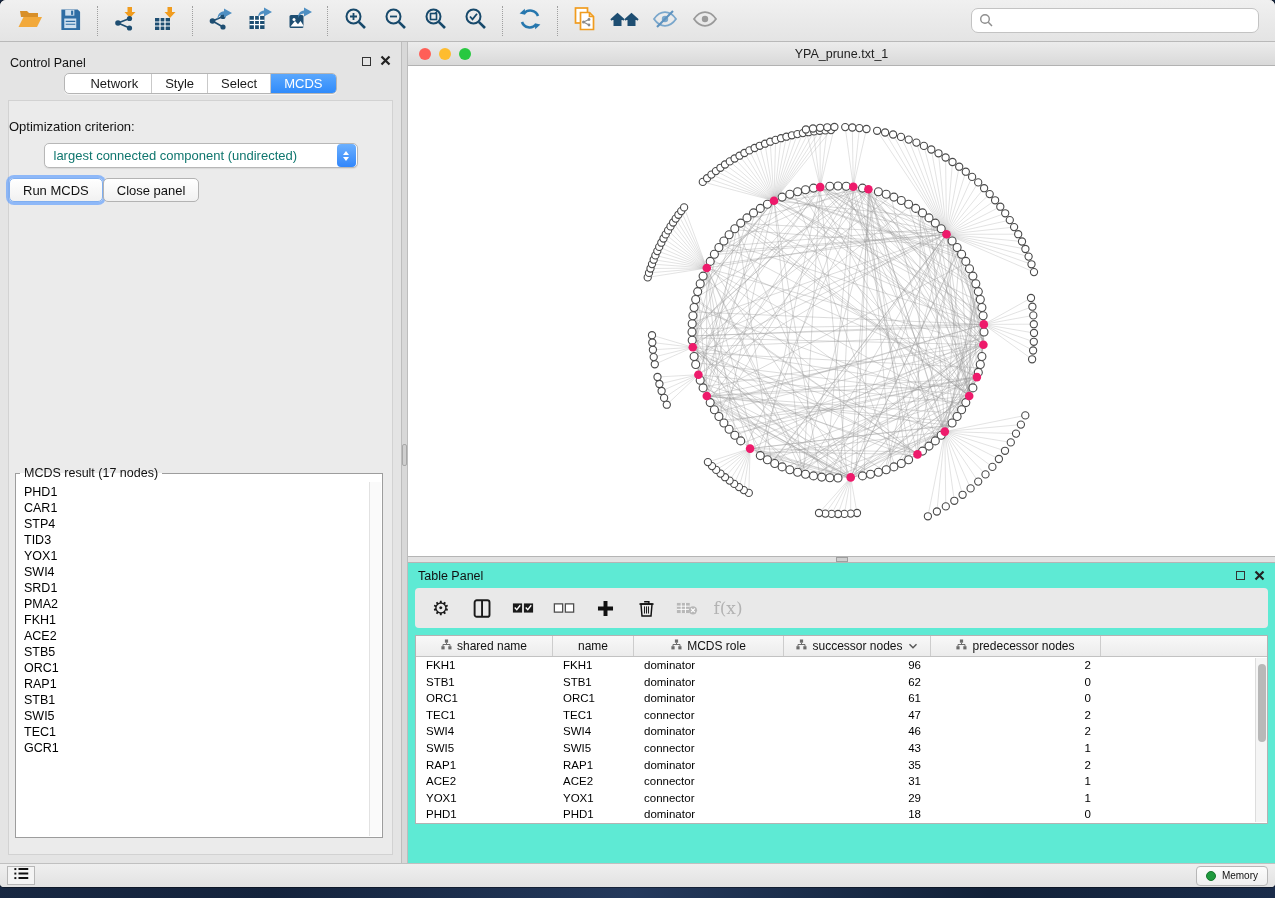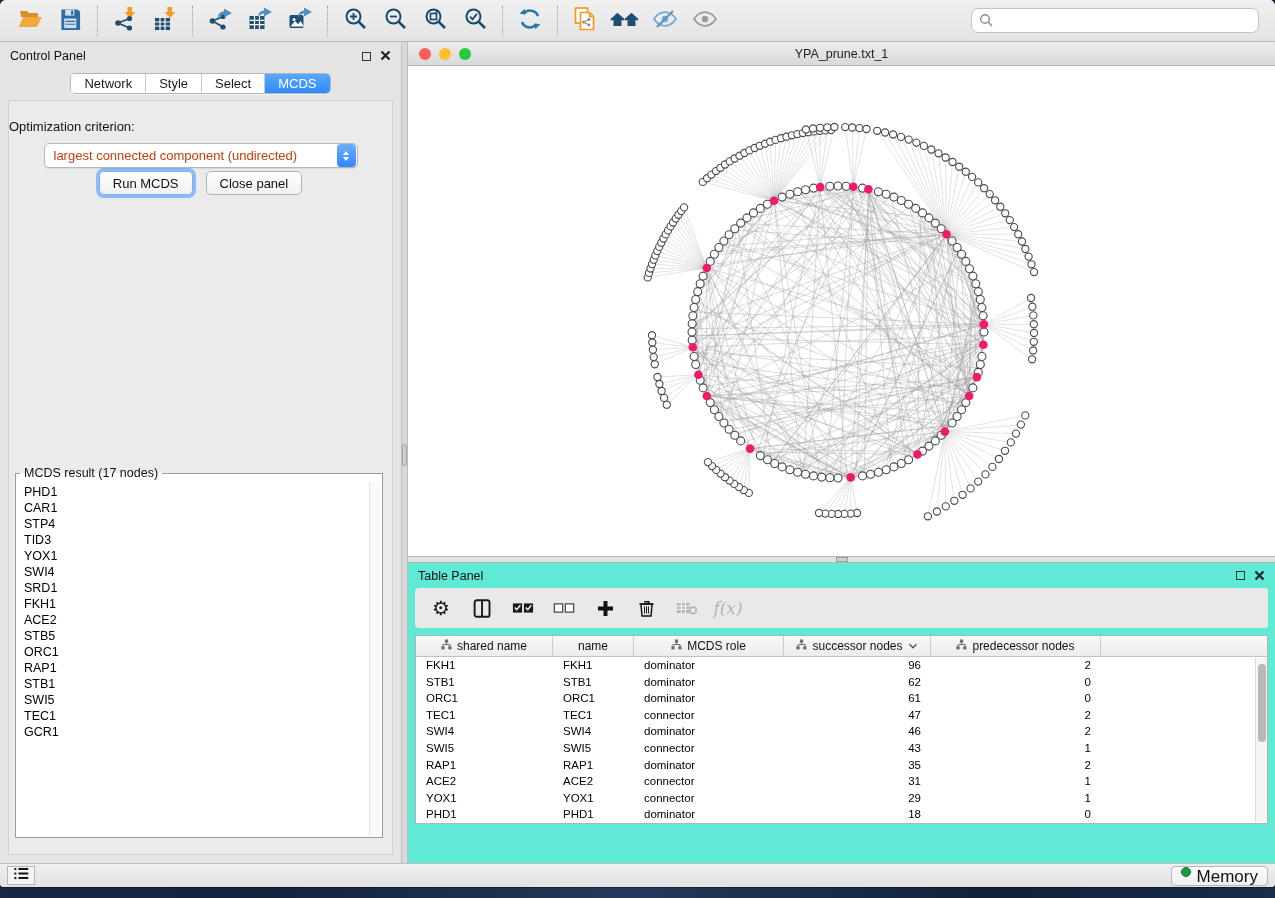--- a/index.html
+++ b/index.html
@@ -21,43 +21,43 @@
   .tb-sep { width:0; height:30px; border-left:1px dotted #9f9f9f; margin:0 7px; }
   .tb-spacer { flex:1; }
   .search-wrap { position:relative; width:288px; height:25px; margin-right:6px; }
   .search-wrap input { width:100%; height:100%; border:1px solid #c3c3c3; border-radius:7px;
     background:#fff; padding:0 8px 0 26px; font-size:13px; outline:none; }
   .search-glyph { position:absolute; left:8px; top:5px; }
   
   .main { position:absolute; left:0; top:42px; width:1275px; height:821px; display:flex; }
   
   .control-panel { width:401px; height:821px; background:#e4e4e4; position:relative; }
-  .cp-header { height:28px; display:flex; align-items:center; padding:0 10px; }
+  .cp-header { height:28px; display:flex; align-items:flex-end; padding:0 10px; }
   .panel-title { font-size:12.5px; color:#111; }
   .win-btns { margin-left:auto; display:flex; align-items:center; gap:9px; }
   .float-box { width:9px; height:9px; border:1.5px solid #333; display:inline-block; }
   .cp-tabs-row { height:26px; display:flex; justify-content:center; align-items:center; }
   .seg { display:inline-flex; background:#fff; border:1px solid #b5b5b5; border-radius:5px; overflow:hidden;
-    box-shadow:0 1px 0 rgba(255,255,255,.6); }
+    box-shadow:0 1px 0 rgba(255,255,255,.6);padding-left:12px; }
   .seg-tab { padding:2px 13px; font-size:13px; color:#1a1a1a; background:#fff; border-right:1px solid #c9c9c9; cursor:default; }
   .seg-tab:last-child { border-right:none; }
   .seg-tab.active { background:linear-gradient(#5aa7fd,#2f8bfb); color:#fff; }
   .cp-body { position:absolute; left:8px; right:8px; top:58px; bottom:8px;
     background:#ebebeb; border:1px solid #d2d2d2; }
   .opt-label { font-size:13px; color:#111; margin-top:18px; }
   .dropdown { width:314px; height:25px; margin:9px auto 0; background:#fff; border:1px solid #b7b7b7;
     border-radius:5px; display:flex; align-items:center; position:relative; box-shadow:0 1px 1px rgba(0,0,0,.08); }
-  .dropdown .dd-text { flex:1; font-size:13px; padding-left:9px; color:#c2410c; white-space:nowrap; overflow:hidden; }
+  .dropdown .dd-text { flex:1; font-size:13px; padding-left:9px; color:#0f766e; white-space:nowrap; overflow:hidden; }
   .dd-stepper { width:19px; height:23px; margin-right:1px; border-radius:4px;
     background:linear-gradient(#6cb0fe,#3186fb); display:flex; flex-direction:column;
     align-items:center; justify-content:center; gap:2px; }
   .dd-stepper i { display:block; width:0; height:0; border-left:3.5px solid transparent; border-right:3.5px solid transparent; }
   .dd-up { border-bottom:4.5px solid #fff; }
   .dd-down { border-top:4.5px solid #fff; }
-  .cp-buttons { display:flex; justify-content:center; gap:13px; margin-top:3px; }
+  .cp-buttons { display:flex; justify-content:flex-start; margin-top:10px; }
   .mac-btn { height:24px; padding:0 13px; font-size:13px; color:#111;
     background:linear-gradient(#fff,#f1f1f1); border:1px solid #b3b3b3; border-radius:5px; cursor:default; }
   .mac-btn.focused { box-shadow:0 0 0 3px rgba(92,157,255,.65); border-color:#7faef0; }
   .mcds-fieldset { position:absolute; left:6px; right:9px; top:365px; bottom:16px;
     border:1px solid #9d9d9d; background:#fff; }
   .mcds-fieldset legend { font-size:12.5px; color:#111; margin-left:4px; padding:0 4px; background:transparent; }
   .mcds-list { position:absolute; left:1px; right:14px; top:2px; bottom:1px; overflow:hidden;
     font-size:12.5px; line-height:16px; padding:2px 0 0 7px; background:#fff; }
   .mcds-scrolltrack { position:absolute; right:1px; top:2px; bottom:1px; width:12px;
     background:#fafafa; border-left:1px solid #e2e2e2; }
@@ -79,21 +79,21 @@
     border-top:1px solid #b5b5b5; border-bottom:1px solid #b5b5b5; }
   .h-handle { position:absolute; left:50%; top:0px; width:12px; height:5px; margin-left:-6px;
     background:#cfcfcf; border:1px solid #9f9f9f; }
   
   .table-panel { height:300px; background:#5eead4; position:relative; }
   .tp-header { height:25px; display:flex; align-items:center; padding:0 10px; }
   .tp-toolbar { height:40px; margin:0 7px; background:#e9e9e9; border-radius:4px;
     display:flex; align-items:center; gap:17px; padding:0 14px; }
   .tp-tool { width:24px; height:24px; display:flex; align-items:center; justify-content:center; cursor:default; }
   .gear-glyph { font-size:20px; color:#1a1a1a; line-height:20px; }
-  .fx { font-family:"DejaVu Serif","Liberation Serif",serif; font-style:italic; font-size:17px; color:#b3b3b3; }
+  .fx { font-family:"DejaVu Serif","Liberation Serif",serif; font-size:17px; color:#b3b3b3; }
   .tbl { position:absolute; left:7px; right:7px; top:72px; height:189px; background:#fff;
     border:1px solid #b3b3b3; overflow:hidden; }
   .tbl-head { display:grid; grid-template-columns:137px 81px 150px 147px 170px 1fr; height:21px;
     background:linear-gradient(#f8f8f8,#ececec); border-bottom:1px solid #c2c2c2; }
   .th { display:flex; align-items:center; justify-content:center; gap:5px; font-size:12px; color:#111;
     border-right:1px solid #cdcdcd; overflow:hidden; white-space:nowrap; }
   .th.filler { border-right:none; }
   .tbl-body { position:relative; }
   .tr { display:grid; grid-template-columns:137px 81px 150px 147px 170px 1fr; height:16.6px; }
   .td { font-size:11.5px; color:#000; line-height:16.6px; padding-left:10px; white-space:nowrap; overflow:hidden; }
@@ -101,22 +101,22 @@
   .tbl-scrolltrack { position:absolute; right:0; top:22px; bottom:1px; width:12px;
     background:#f5f5f5; border-left:1px solid #ddd; }
   .tbl-thumb { position:absolute; left:1.5px; top:6px; width:8px; height:78px; background:#b8b8b8; border-radius:5px; }
   .tp-tabs-row { position:absolute; left:0; right:0; top:268px; display:flex; justify-content:center; }
   
   .status-bar { position:absolute; left:0; top:863px; width:1275px; height:24px;
     background:linear-gradient(#efefef,#e2e2e2); border-top:1px solid #c0c0c0;
     display:flex; align-items:center; padding:0 7px; }
   .status-left-btn { width:28px; height:19px; background:#f4f4f4; border:1px solid #b7b7b7;
     display:flex; align-items:center; justify-content:center; }
-  .memory-btn { margin-left:auto; height:20px; padding:0 9px; display:flex; align-items:flex-start; gap:6px;
-    background:linear-gradient(#fcfcfc,#efefef); border:1px solid #b7b7b7; border-radius:4px; font-size:17px; color:#111; }
+  .memory-btn { margin-left:auto; height:20px; padding:0 9px; display:flex; align-items:center; gap:6px;
+    background:linear-gradient(#fcfcfc,#efefef); border:1px solid #b7b7b7; border-radius:4px; font-size:10px; color:#111; }
   .mem-dot { width:10px; height:10px; border-radius:50%; background:#1f9a3e; border:1px solid #16772e; }
 </style>
 </head>
 <body>
 
 <div class="app">
 
   <div class="toolbar">
     <div class="tb-btn">
       <span><svg width="27" height="24" viewBox="0 0 27 24">
@@ -299,20 +299,21 @@
         <fieldset class="mcds-fieldset">
           <legend>MCDS result (17 nodes)</legend>
           <div class="mcds-list" id="mcds-list">
               <div>PHD1</div>
               <div>CAR1</div>
               <div>STP4</div>
               <div>TID3</div>
               <div>YOX1</div>
               <div>SWI4</div>
               <div>SRD1</div>
+              <div>PMA2</div>
               <div>FKH1</div>
               <div>ACE2</div>
               <div>STB5</div>
               <div>ORC1</div>
               <div>RAP1</div>
               <div>STB1</div>
               <div>SWI5</div>
               <div>TEC1</div>
               <div>GCR1</div>
             </div>

